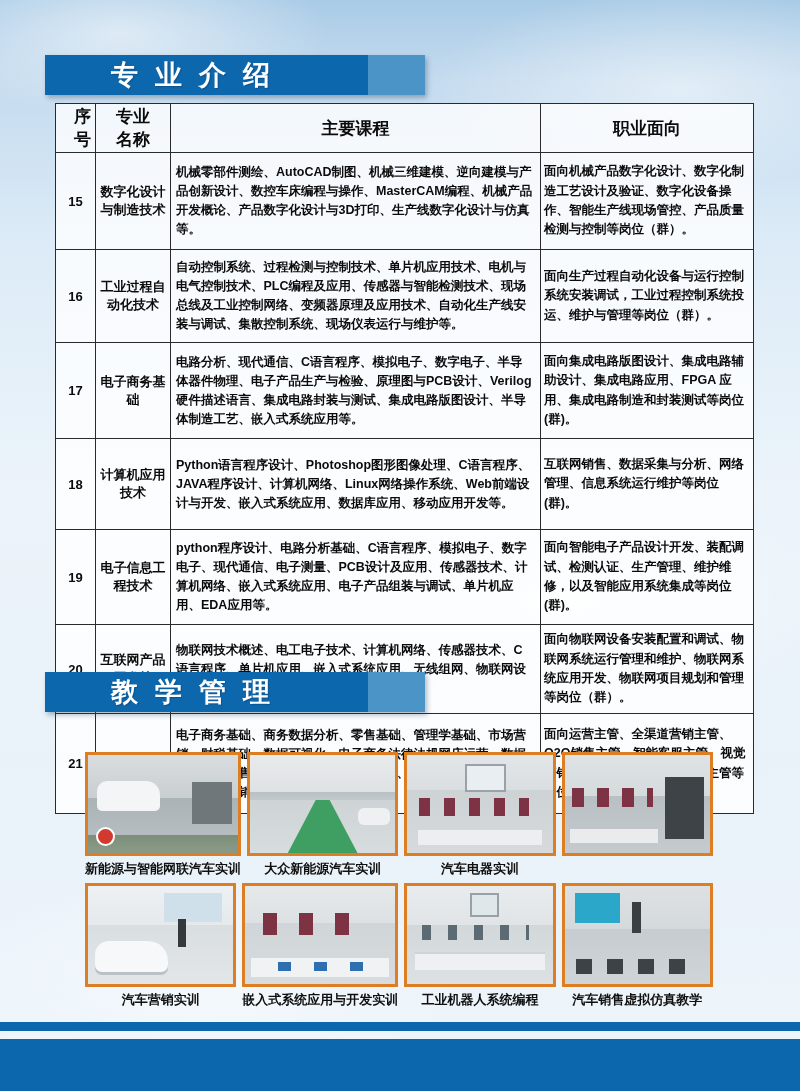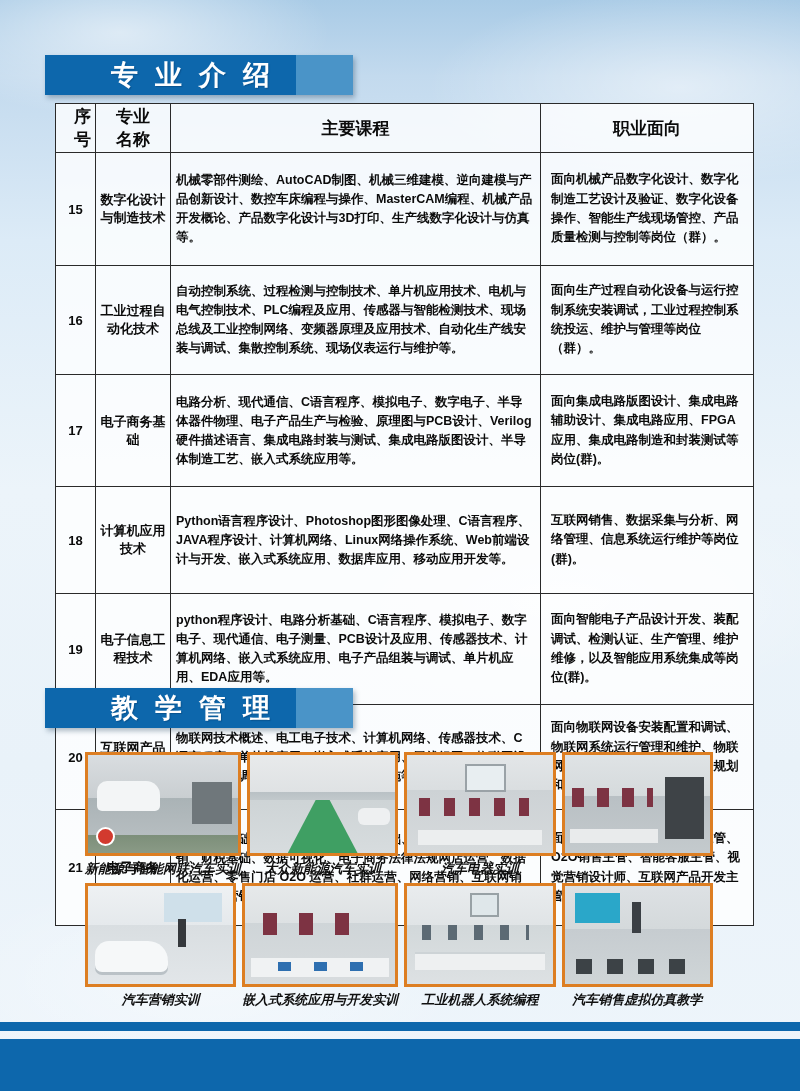--- a/index.html
+++ b/index.html
@@ -5,45 +5,45 @@
   html,body{margin:0;padding:0;}
   body{font-family:"Liberation Sans","DejaVu Sans",sans-serif;}
   .page{position:relative;width:800px;height:1091px;overflow:hidden;
     background:
       radial-gradient(ellipse 300px 120px at 15% 3%, rgba(255,255,255,.55), rgba(255,255,255,0) 70%),
       radial-gradient(ellipse 360px 140px at 85% 8%, rgba(255,255,255,.5), rgba(255,255,255,0) 70%),
       radial-gradient(ellipse 420px 160px at 70% 55%, rgba(255,255,255,.45), rgba(255,255,255,0) 70%),
       radial-gradient(ellipse 380px 150px at 25% 90%, rgba(255,255,255,.4), rgba(255,255,255,0) 70%),
       linear-gradient(180deg,#a9cbe6 0%,#c3daee 7%,#dcebf7 22%,#ecf4fa 45%,#e9f2f9 70%,#eef5fb 100%);}
   
-  .banner{position:absolute;left:45px;width:308px;height:40px;background:#0d67ac;
-    box-shadow:2px 3px 5px rgba(30,60,90,.35);}
+  .banner{position:absolute;left:45px;width:364px;height:40px;background:#0d67ac;
+    box-shadow:2px 3px 5px rgba(30,60,90,.35);padding-left:16px;}
   .banner .tail{position:absolute;right:0;top:0;width:57px;height:40px;background:#4a94c8;}
   .banner .t{position:absolute;left:66px;top:0;line-height:40px;color:#fff;font-weight:bold;
     font-size:27px;letter-spacing:17px;white-space:nowrap;text-shadow:1px 1px 1px rgba(0,40,80,.3);}
   
   .tbl-wrap{position:absolute;left:55px;top:103px;width:698px;}
   table.major{border-collapse:collapse;table-layout:fixed;width:698px;background:rgba(255,255,255,.78);}
   table.major col.c-no{width:40px;} table.major col.c-major{width:75px;}
   table.major col.c-courses{width:370px;} table.major col.c-career{width:213px;}
   table.major th,table.major td{border:1px solid #2a2a2a;color:#0b0b0b;font-weight:bold;vertical-align:middle;}
   table.major th{font-size:17px;height:26px;padding:1px 18px;text-align:center;}
   td.no,td.major-name{text-align:center;font-size:13px;padding:2px;}
-  td.courses{font-size:12.5px;line-height:1.52;padding:16px 5px;text-align:left;}
-  td.career{font-size:12.5px;line-height:1.55;padding:2px 10px;text-align:left;}
+  td.courses{font-size:12.5px;line-height:1.52;padding:8px 5px;text-align:left;}
+  td.career{font-size:12.5px;line-height:1.55;padding:2px 3px;text-align:left;}
   tr.r15 td{height:80px;} tr.r16 td{height:74px;} tr.r17 td{height:79px;} tr.r18 td{height:74px;}
   tr.r19 td{height:78px;} tr.r20 td{height:72px;} tr.r21 td{height:83px;}
   
   .gallery{position:absolute;left:85px;width:628px;display:grid;grid-template-columns:repeat(4,1fr);
     column-gap:6px;row-gap:0;}
   .g1{top:752px;} .g2{top:883px;}
   .cellg{display:flex;flex-direction:column;}
   .ph{position:relative;height:98px;border:3px solid #dd7e22;overflow:hidden;background:#dfe3e5;}
   .ph i{position:absolute;display:block;}
-  .cap{height:25px;line-height:25px;text-align:center;font-size:13px;font-weight:bold;color:#101010;white-space:nowrap;font-style:italic;}
+  .cap{height:25px;line-height:25px;text-align:center;font-size:13px;font-weight:bold;color:#101010;white-space:nowrap;}
   
   .p1{background:linear-gradient(180deg,#d9dde0 0%,#c9ced1 44%,#aab3b6 44%,#b6bdc0 82%,#7d8f7a 82%,#8a9a86 100%);}
   .p1 .car{left:6%;top:27%;width:42%;height:30%;background:#f3f5f6;border-radius:10px 14px 5px 5px;}
   .p1 .equip{right:4%;top:28%;width:27%;height:42%;background:#6f777b;}
   .p1 .sign{left:5%;bottom:7%;width:15px;height:15px;border-radius:50%;background:#d23a2e;border:2px solid #fff;}
   
   .p2{background:linear-gradient(180deg,#e8eaeb 0%,#dfe2e4 38%,#b9c1c5 38%,#c2c9cc 46%,#ced4d6 46%,#d7dcde 100%);}
   .p2 .aisle{left:26%;top:46%;width:48%;height:54%;background:#3f9f63;clip-path:polygon(40% 0,60% 0,100% 100%,0 100%);}
   .p2 .car{right:4%;top:54%;width:22%;height:17%;background:#eef0f1;border-radius:6px;}
   
@@ -144,21 +144,21 @@
       <tr class="r21">
         <td class="no">21</td>
         <td class="major-name">电子商务</td>
         <td class="courses">电子商务基础、商务数据分析、零售基础、管理学基础、市场营销、财税基础、数据可视化、电子商务法律法规网店运营、数据化运营、零售门店 O2O 运营、社群运营、网络营销、互联网销售、视觉营销设计、互联网产品开发等。</td>
         <td class="career">面向运营主管、全渠道营销主管、O2O销售主管、智能客服主管、视觉营销设计师、互联网产品开发主管等岗位（群）。</td>
       </tr>
     </tbody>
       </table>
   </div>
 
-  <div class="banner" style="top:688px;">
+  <div class="banner" style="top:672px;">
     <div class="tail"></div>
     <div class="t">教学管理</div>
   </div>
 
   <div class="gallery g1">
     <div class="cellg">
       <div class="ph p1">
         <i class="car"></i>
         <i class="equip"></i>
         <i class="sign"></i>

